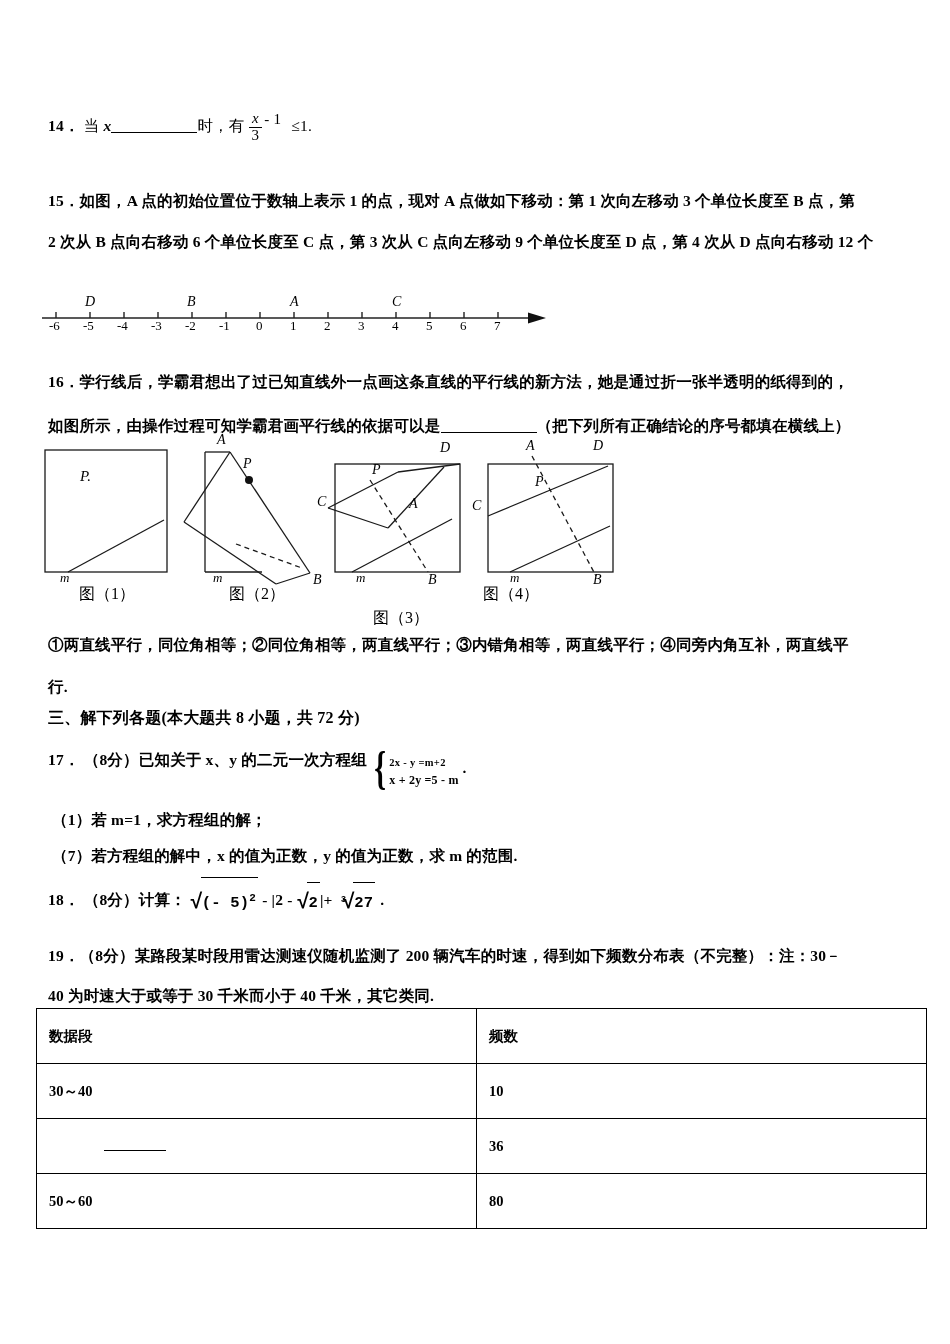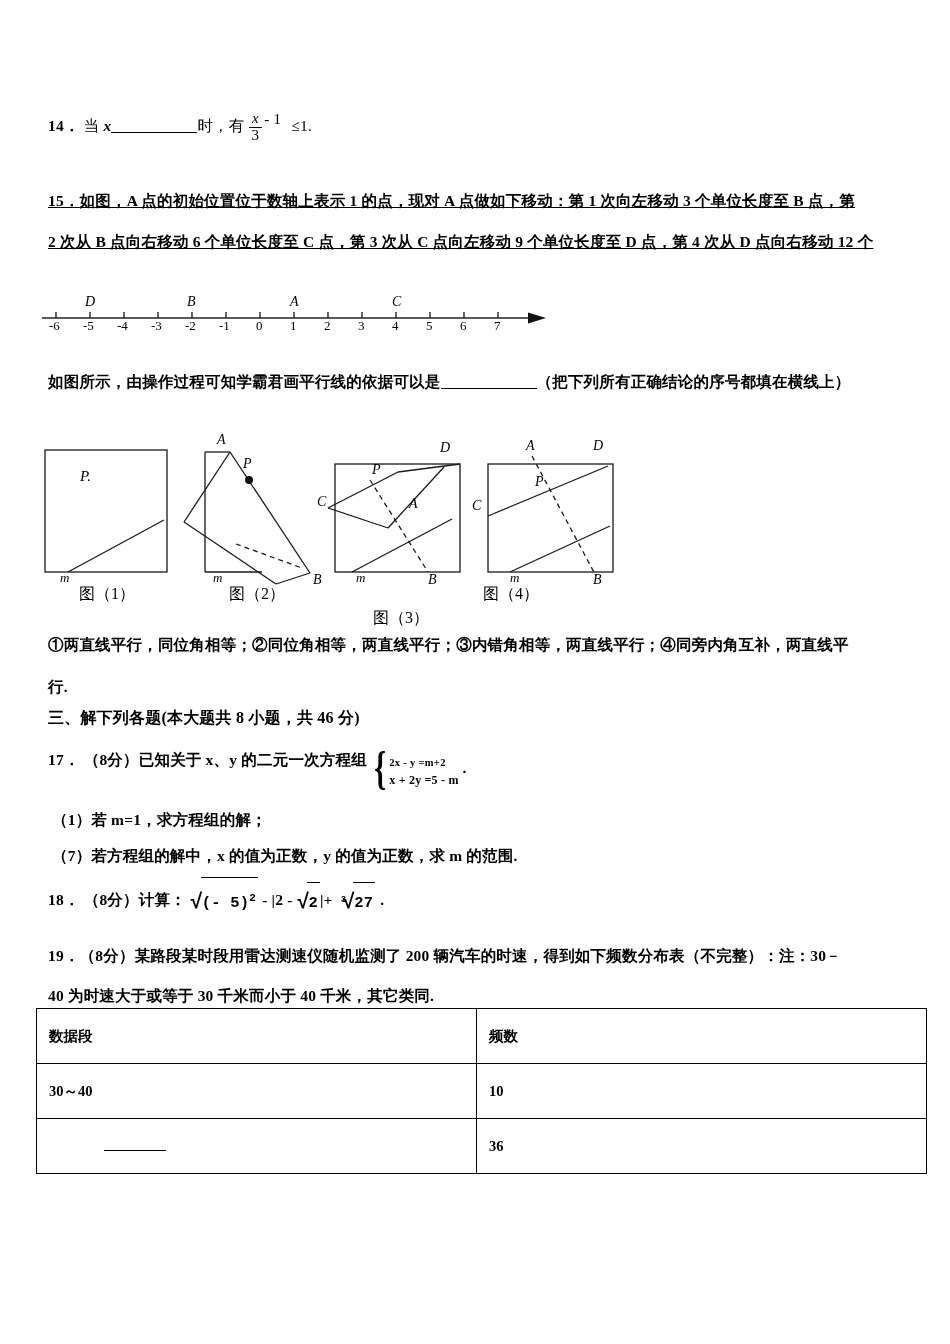--- a/index.html
+++ b/index.html
@@ -96,21 +96,21 @@
     <span class="qnum">14．</span>
     <span>当</span>
     <span class="bold ital">x</span><span class="blank-inline" style="width:86px;"></span><span>时，有</span>
     <span class="mfrac">
       <span class="num">x</span>
       <span class="den">3</span>
     </span><span style="font-size:15px; position:relative; top:-7px; padding-left:2px;">- 1</span>
     <span style="padding-left:6px;">≤1.</span>
   </div>
 
-  <div class="q bold" style="left:48px; top:180px; width:870px; line-height:41px;text-decoration:underline;">
+  <div class="q bold" style="left:48px; top:180px; width:870px; line-height:41px;">
     <div>
       <span class="qnum">15．</span><span>如图，A 点的初始位置位于数轴上表示 1 的点，现对 A 点做如下移动：第 1 次向左移动 3 个单位长度至 B 点，第</span>
     </div>
     <div>2 次从 B 点向右移动 6 个单位长度至 C 点，第 3 次从 C 点向左移动 9 个单位长度至 D 点，第 4 次从 D 点向右移动 12 个</div>
   </div>
 
   <div class="numline" style="left:36px; top:296px; width:520px; height:46px;">
     <svg width="520" height="46" viewBox="0 0 520 46">
       <line x1="6" y1="22" x2="492" y2="22" stroke="#222" stroke-width="1.6"></line>
       <polygon points="492,16.5 510,22 492,27.5" fill="#111"></polygon>
@@ -148,20 +148,23 @@
     <div class="nl-tickval" style="left:458px; top:22px;">7</div>
     
     <div class="nl-label" style="left:49px;  top:-2px;">D</div>
     <div class="nl-label" style="left:151px; top:-2px;">B</div>
     <div class="nl-label" style="left:254px; top:-2px;">A</div>
     <div class="nl-label" style="left:356px; top:-2px;">C</div>
   </div>
 
   <div class="q bold" style="left:48px; top:360px; width:880px; line-height:44px;">
     <div>
+      <span class="qnum">16．</span><span>学行线后，学霸君想出了过已知直线外一点画这条直线的平行线的新方法，她是通过折一张半透明的纸得到的，</span>
+    </div>
+    <div>
       <span>如图所示，由操作过程可知学霸君画平行线的依据可以是</span><span class="blank-inline" style="width:96px;"></span><span>（把下列所有正确结论的序号都填在横线上）</span>
     </div>
   </div>
 
   <div class="figbox" style="left:40px; top:436px; width:580px; height:165px;">
     <svg width="580" height="165" viewBox="0 0 580 165">
       <g fill="none" stroke="#1a1a1a" stroke-width="1.3">
 
         <rect x="5" y="14" width="122" height="122"></rect>
         <line x1="28" y1="136" x2="124" y2="84"></line>
@@ -233,21 +236,21 @@
   <div class="figcap" style="left:46px;  top:584px; width:122px;">图（1）</div>
   <div class="figcap" style="left:196px; top:584px; width:122px;">图（2）</div>
   <div class="figcap" style="left:340px; top:608px; width:122px;">图（3）</div>
   <div class="figcap" style="left:450px; top:584px; width:122px;font-family:Liberation Serif, serif;">图（4）</div>
 
   <div class="q bold" style="left:48px; top:624px; width:880px; line-height:42px;">
     <div>①两直线平行，同位角相等；②同位角相等，两直线平行；③内错角相等，两直线平行；④同旁内角互补，两直线平</div>
     <div>行.</div>
   </div>
 
-  <div class="q bold" style="left:48px; top:698px; width:600px; font-size:16px;">三、解下列各题(本大题共 8 小题，共 46 分)</div>
+  <div class="q bold" style="left:48px; top:698px; width:600px; font-size:16px;">三、解下列各题(本大题共 8 小题，共 72 分)</div>
 
   <div class="q bold" style="left:48px; top:740px; width:700px;">
     <span class="qnum">17．</span>
     <span>（8分）</span><span>已知关于 x、y 的二元一次方程组</span>
     <span class="eqsys">
       <span class="brace">{</span><span class="eqlines"><span class="l1">2x - y =m+2</span><span class="l2">x + 2y =5 - m</span></span>
     </span><span style="position:relative; top:8px; padding-left:4px;">.</span>
   </div>
 
   <div class="q bold" style="left:52px; top:800px; width:700px;">（1）若 m=1，求方程组的解；</div>
@@ -276,16 +279,20 @@
       <td class="c2">频数</td>
     </tr>
     <tr>
       <td class="c1">30～40</td>
       <td class="c2">10</td>
     </tr>
     <tr>
       <td class="c1"><span class="cellblank"></span></td>
       <td class="c2">36</td>
     </tr>
+    <tr>
+      <td class="c1">50～60</td>
+      <td class="c2">80</td>
+    </tr>
   </tbody>
     </table>
 
 </div>
 
 </body></html>

